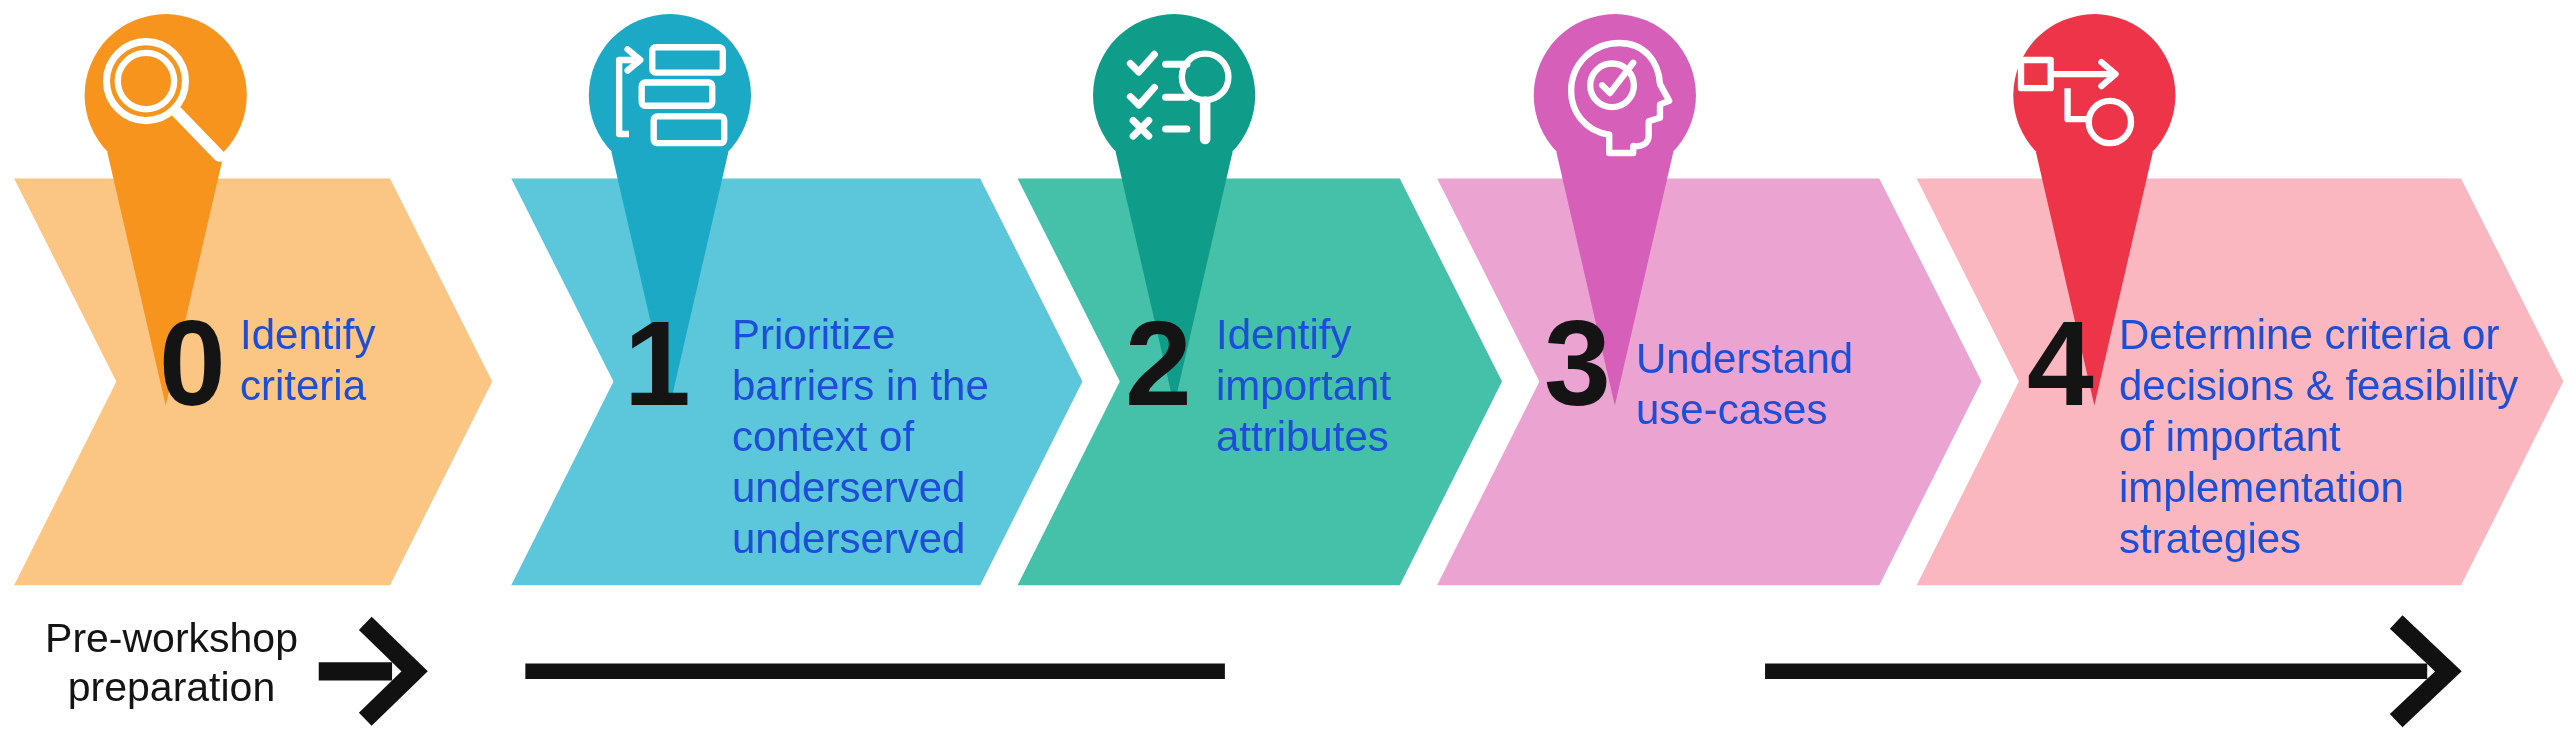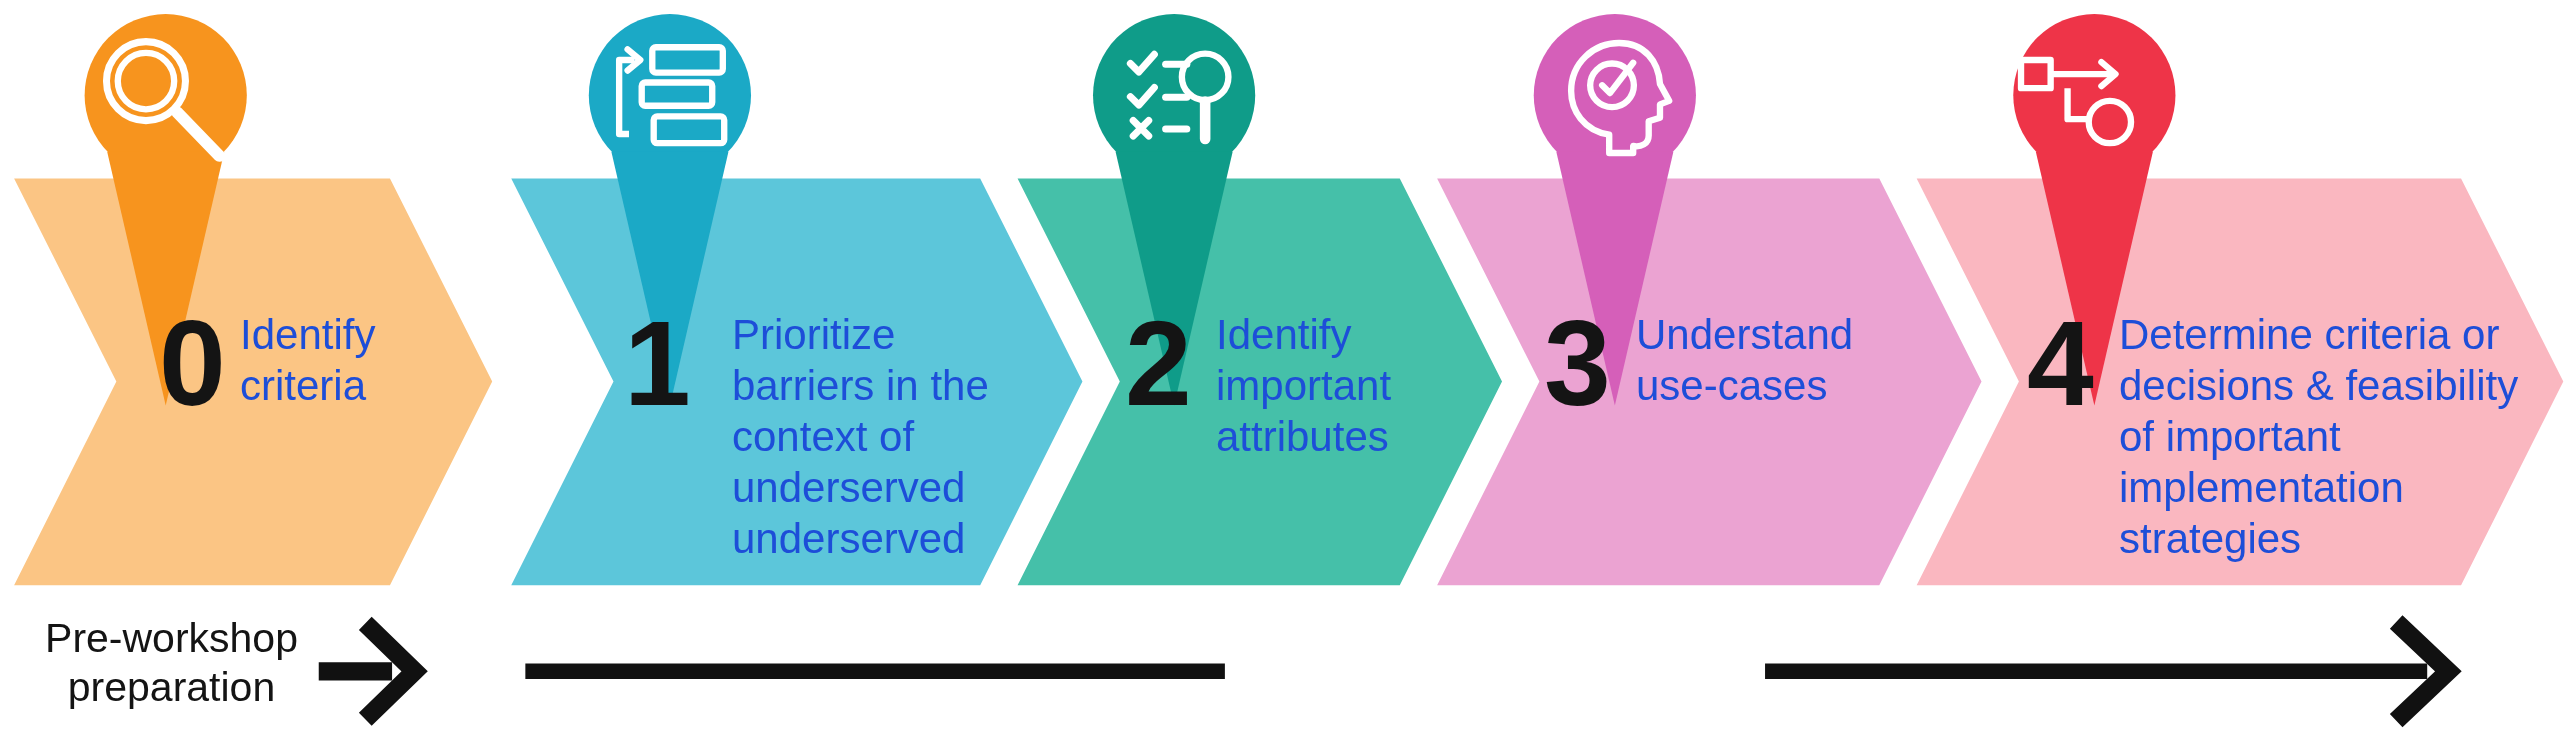--- a/index.html
+++ b/index.html
@@ -6,21 +6,21 @@
   .canvas{position:relative;width:2576px;height:732px;background:#ffffff;overflow:hidden;
           font-family:"Liberation Sans","DejaVu Sans",sans-serif;color:#161616;}
   .layer{position:absolute;left:0;top:0;}
   .step-number{position:absolute;top:303px;font-size:120px;line-height:1;font-weight:700;
                letter-spacing:-2.8px;color:#141414;}
   .step-text{position:absolute;top:309px;font-size:42px;line-height:51px;font-weight:400;color:#1d4ed8;}
   .step-text div{white-space:nowrap;}
   .num-0{left:159px;} .txt-0{left:240px;}
   .num-1{left:624px;} .txt-1{left:732px;}
   .num-2{left:1125px;}.txt-2{left:1216px;}
-  .num-3{left:1544px;}.txt-3{left:1636px;}
+  .num-3{left:1544px;}.txt-3{left:1636px;margin-top:24px;}
   .num-4{left:2027px;}.txt-4{left:2119px;}
   .phase-label{position:absolute;font-size:41px;line-height:49px;font-weight:400;color:#141414;text-align:center;}
   .pre-label{left:19px;top:614px;width:305px;}
   .workshop-label{left:1276px;top:647px;width:437px;}
 </style>
 </head>
 <body>
 
 <div class="canvas">
 

